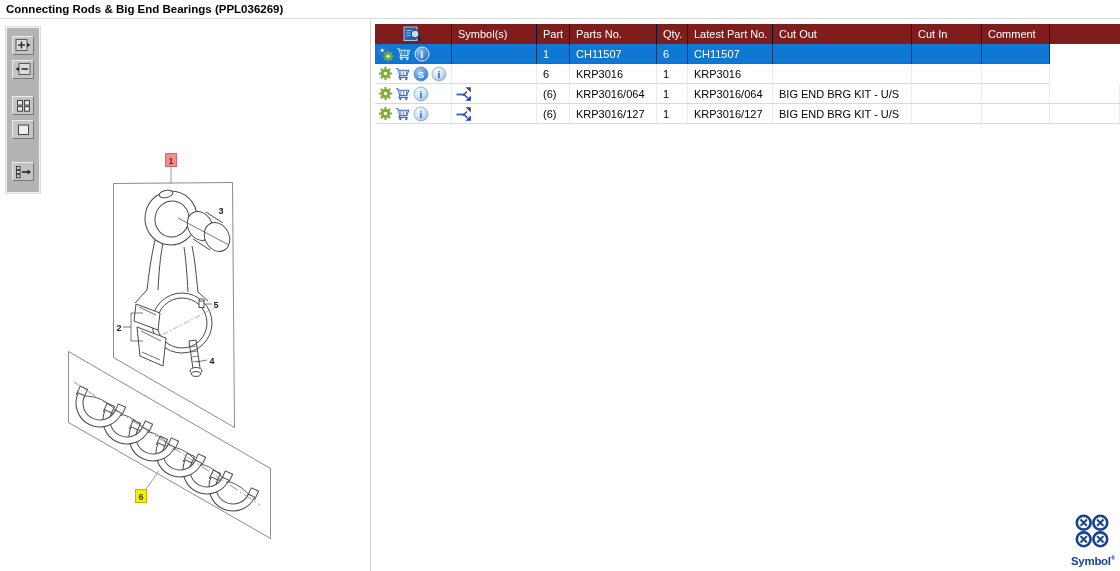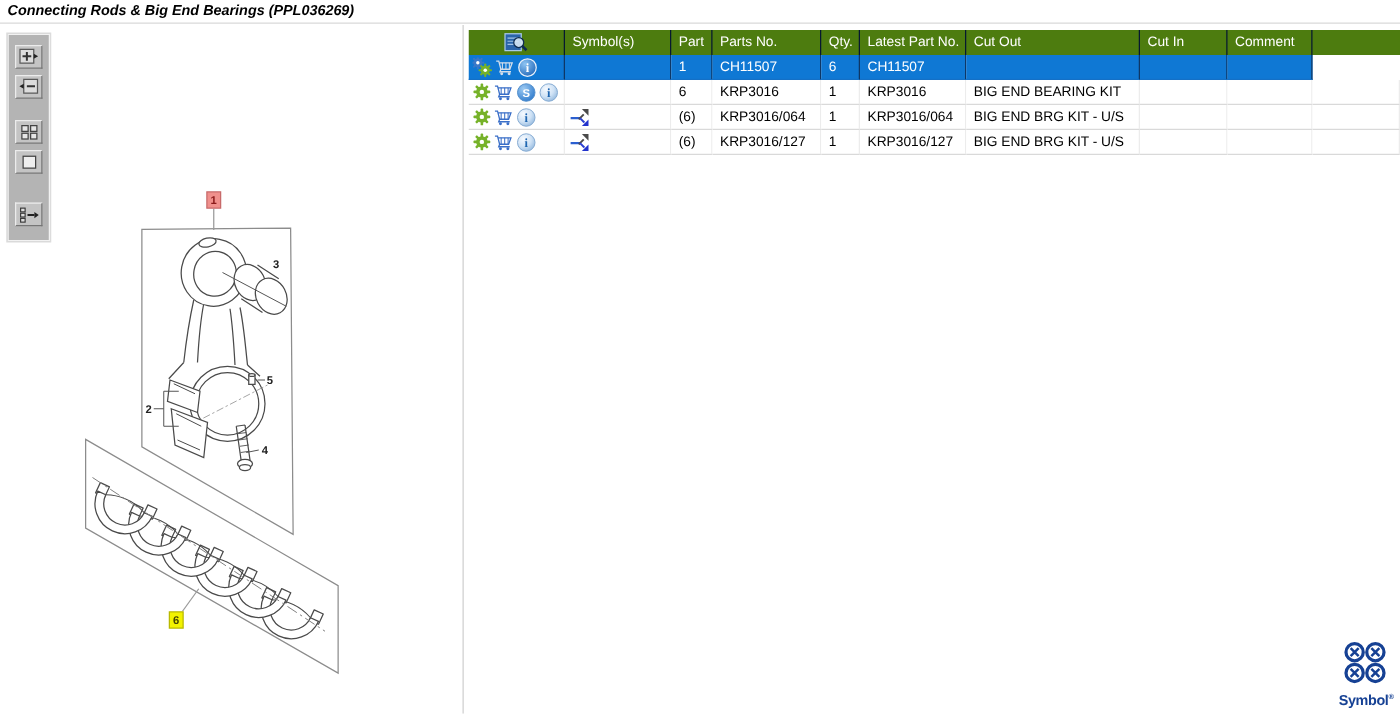--- a/index.html
+++ b/index.html
@@ -6,21 +6,21 @@
   body{
     width:1120px;height:571px;position:relative;overflow:hidden;
     background:#ffffff;font-family:"Liberation Sans",sans-serif;
     -webkit-font-smoothing:antialiased;
   }
   
   .titlebar{
     position:absolute;left:0;top:0;width:1120px;height:19px;
     background:#ffffff;border-bottom:1px solid #d9d9d9;
     font-size:11.5px;font-weight:bold;color:#000;
-    padding:3px 0 0 6px;box-sizing:border-box;white-space:nowrap;font-style:italic;
+    padding:3px 0 0 6px;box-sizing:border-box;white-space:nowrap;
   }
   
   .toolpanel{
     position:absolute;left:6px;top:27px;width:34px;height:166px;
     background:#b4b4b4;border:1px solid #f2f2f2;
     box-shadow:0 0 0 1px #dcdcdc;box-sizing:border-box;
   }
   .tbtn{
     position:absolute;left:5px;width:22px;height:19px;
     background:#c4c4c4;
@@ -40,21 +40,21 @@
   .ptable{position:absolute;left:375px;top:24px;width:745px;font-size:11px;color:#000;}
   .trow{
     display:grid;
     grid-template-columns:77px 85px 33px 87px 31px 85px 139px 70px 68px 70px;
     height:20px;box-sizing:border-box;
   }
   .cell{
     display:flex;align-items:center;padding-left:6px;box-sizing:border-box;
     overflow:hidden;white-space:nowrap;height:20px;
   }
-  .thead{background:#4d7c0f;color:#ffffff;text-align:right;}
+  .thead{background:#7f1d1d;color:#ffffff;text-align:right;}
   .thead .cell{border-right:1px solid #061830;}
   .thead .cell.first{justify-content:center;padding-left:0;}
   .brow .cell{border-right:1px solid #ececec;border-bottom:1px solid #d9d9d9;background:#ffffff;}
   .brow.sel .cell{
     background:#0f78d4;color:#ffffff;
     border-right:1px solid #0e3766;border-bottom:1px solid #1470c6;
   }
   .iconcell{gap:2px;padding-left:3px;}
   .icn{width:16px;height:16px;flex:0 0 auto;}
   .icn.sm{width:15px;height:15px;}
@@ -321,21 +321,20 @@
         </svg>
       <svg class="icn">
           <use href="#sym-info"></use>
         </svg>
     </div>
     <div class="cell symcell"></div>
     <div class="cell">6</div>
     <div class="cell">KRP3016</div>
     <div class="cell">1</div>
     <div class="cell">KRP3016</div>
-    <div class="cell">BIG END BEARING KIT</div>
     <div class="cell"></div>
     <div class="cell"></div>
     <div class="cell"></div>
   </div>
 
   <div class="trow brow">
     <div class="cell iconcell">
       <svg class="icn sm">
           <use href="#sym-gear"></use>
         </svg>

